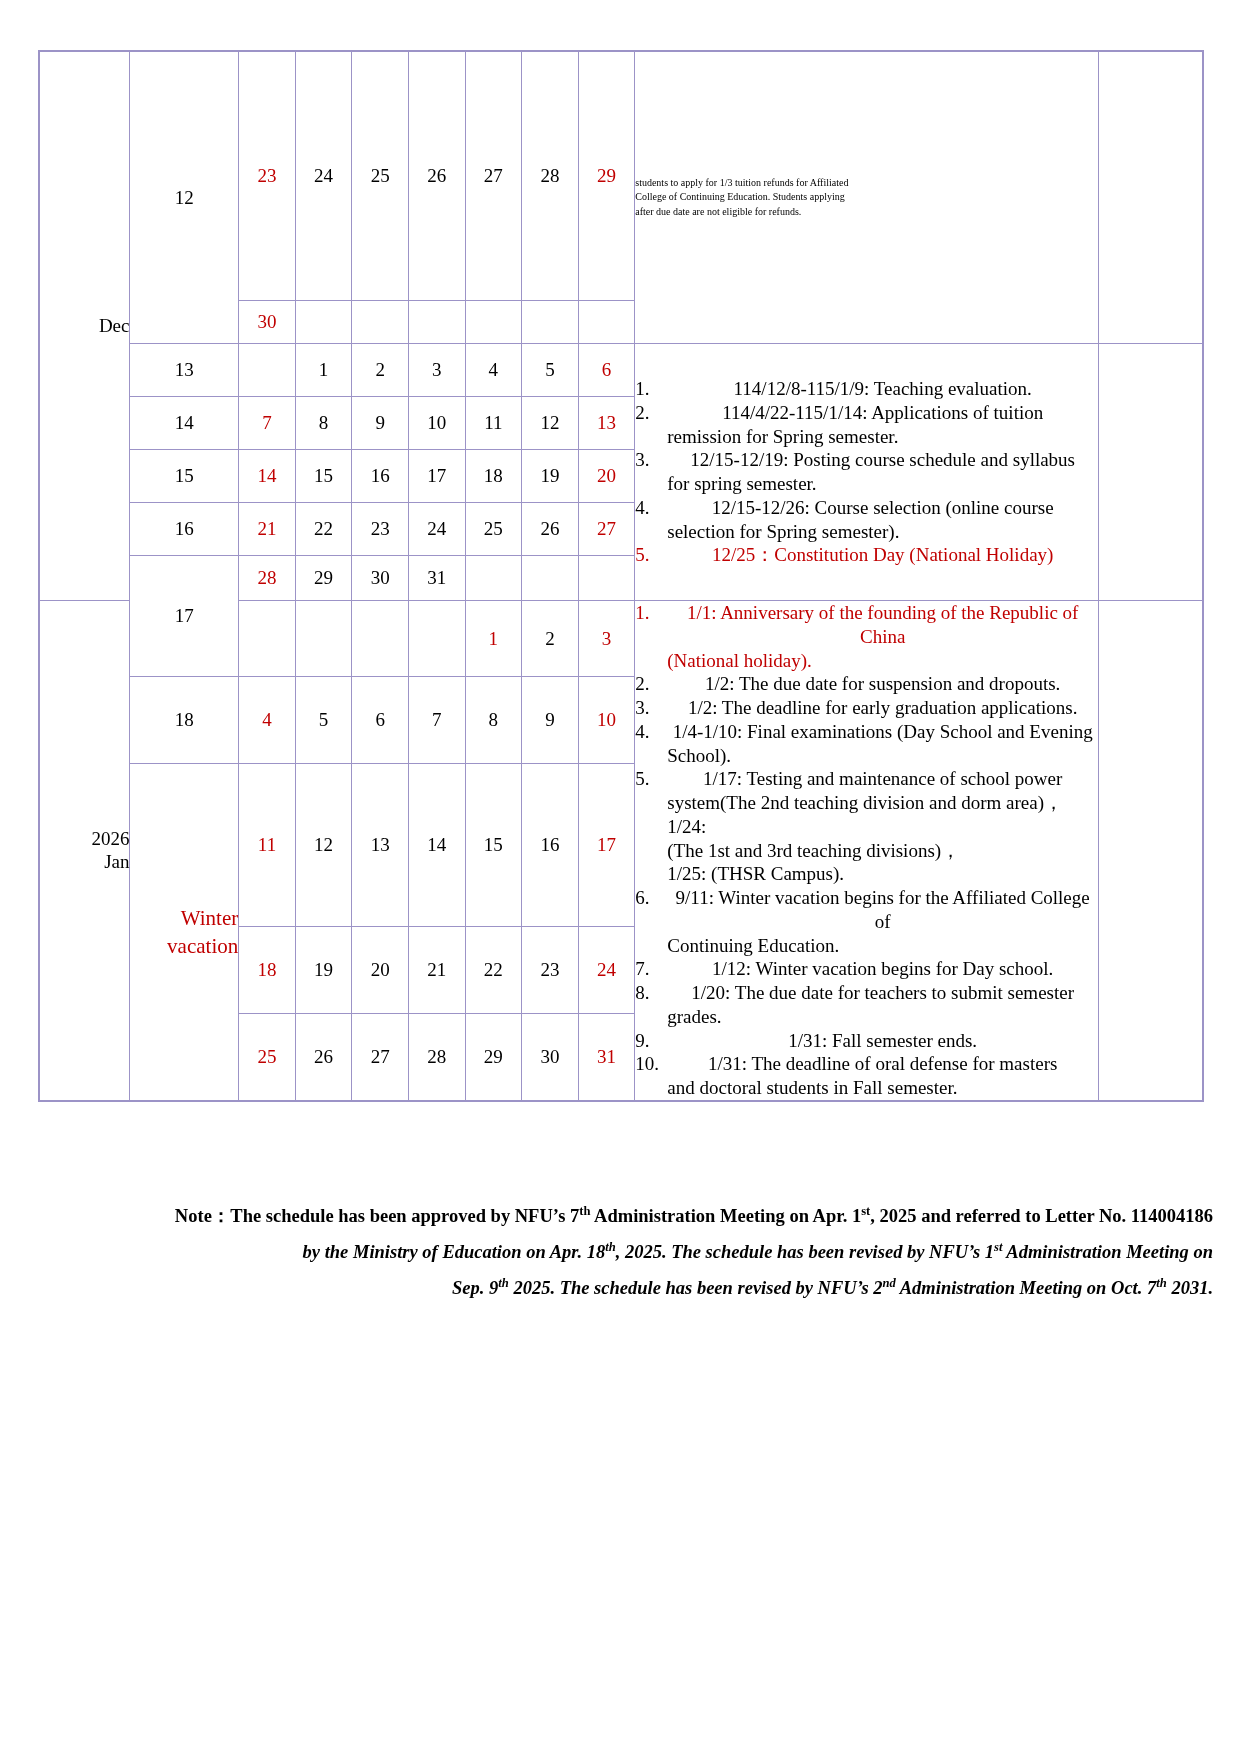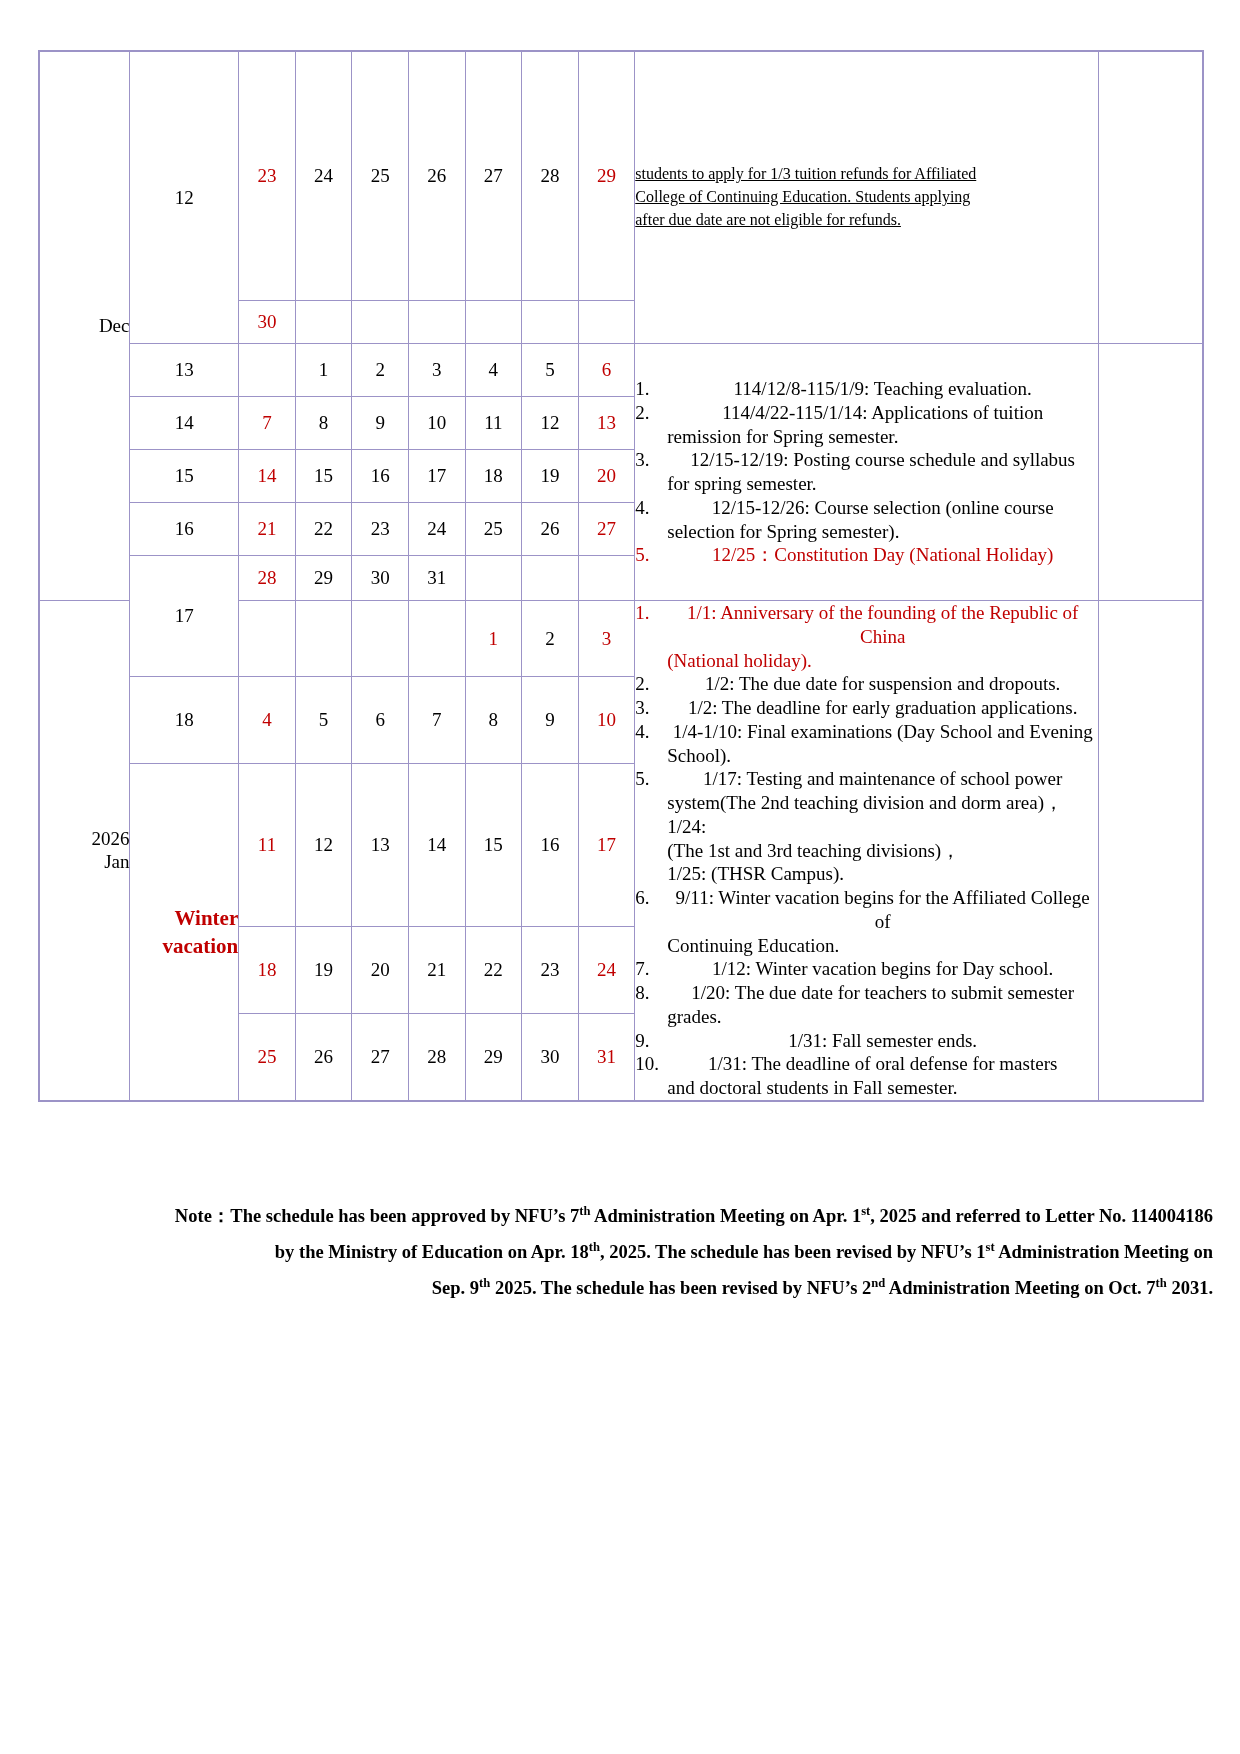--- a/index.html
+++ b/index.html
@@ -63,21 +63,20 @@
     text-align: center;
     font-size: 21px;
   }
   td.day.holiday, td.week.holiday {
     color: #c00000;
   }
   td.month.winter {
     color: #c00000;
     font-size: 21px;
     line-height: 1.35;
-    font-weight: bold;
   }
   td.notes {
     vertical-align: top;
     padding: 4px 6px 4px 4px;
     font-size: 15.5px;
     line-height: 1.42;
   }
   td.tail { }
 
   .note-line {
@@ -93,40 +92,39 @@
   .note-txt {
     flex: 1 1 auto;
     text-align: center;
   }
   .note-cont {
     padding-left: 32px;
   }
   .red { color: #c00000; }
 
   .plain-para {
-    font-size: 16px;
+    font-size: 10px;
     line-height: 1.42;
     padding-left: 32px;
-    text-decoration: underline;
   }
 
   
   .footnote {
     position: absolute;
     left: 38px;
     top: 1198px;
     width: 1175px;
     font-size: 18.5px;
     font-weight: bold;
     line-height: 1.95;
     font-family: "Liberation Serif", "DejaVu Serif", serif;
     text-align: right;
   }
   .footnote .ln { display: block; white-space: nowrap; }
-  .footnote .ln.indent { padding-left: 58px; }
+  .footnote .ln.indent { padding-left: 58px; font-style: italic; }
   sup { font-size: 0.68em; vertical-align: super; line-height: 0; }
 </style>
 </head>
 <body>
 
 <div class="page">
 
   <div class="cal-wrap">
     <table class="cal">
       <colgroup>

